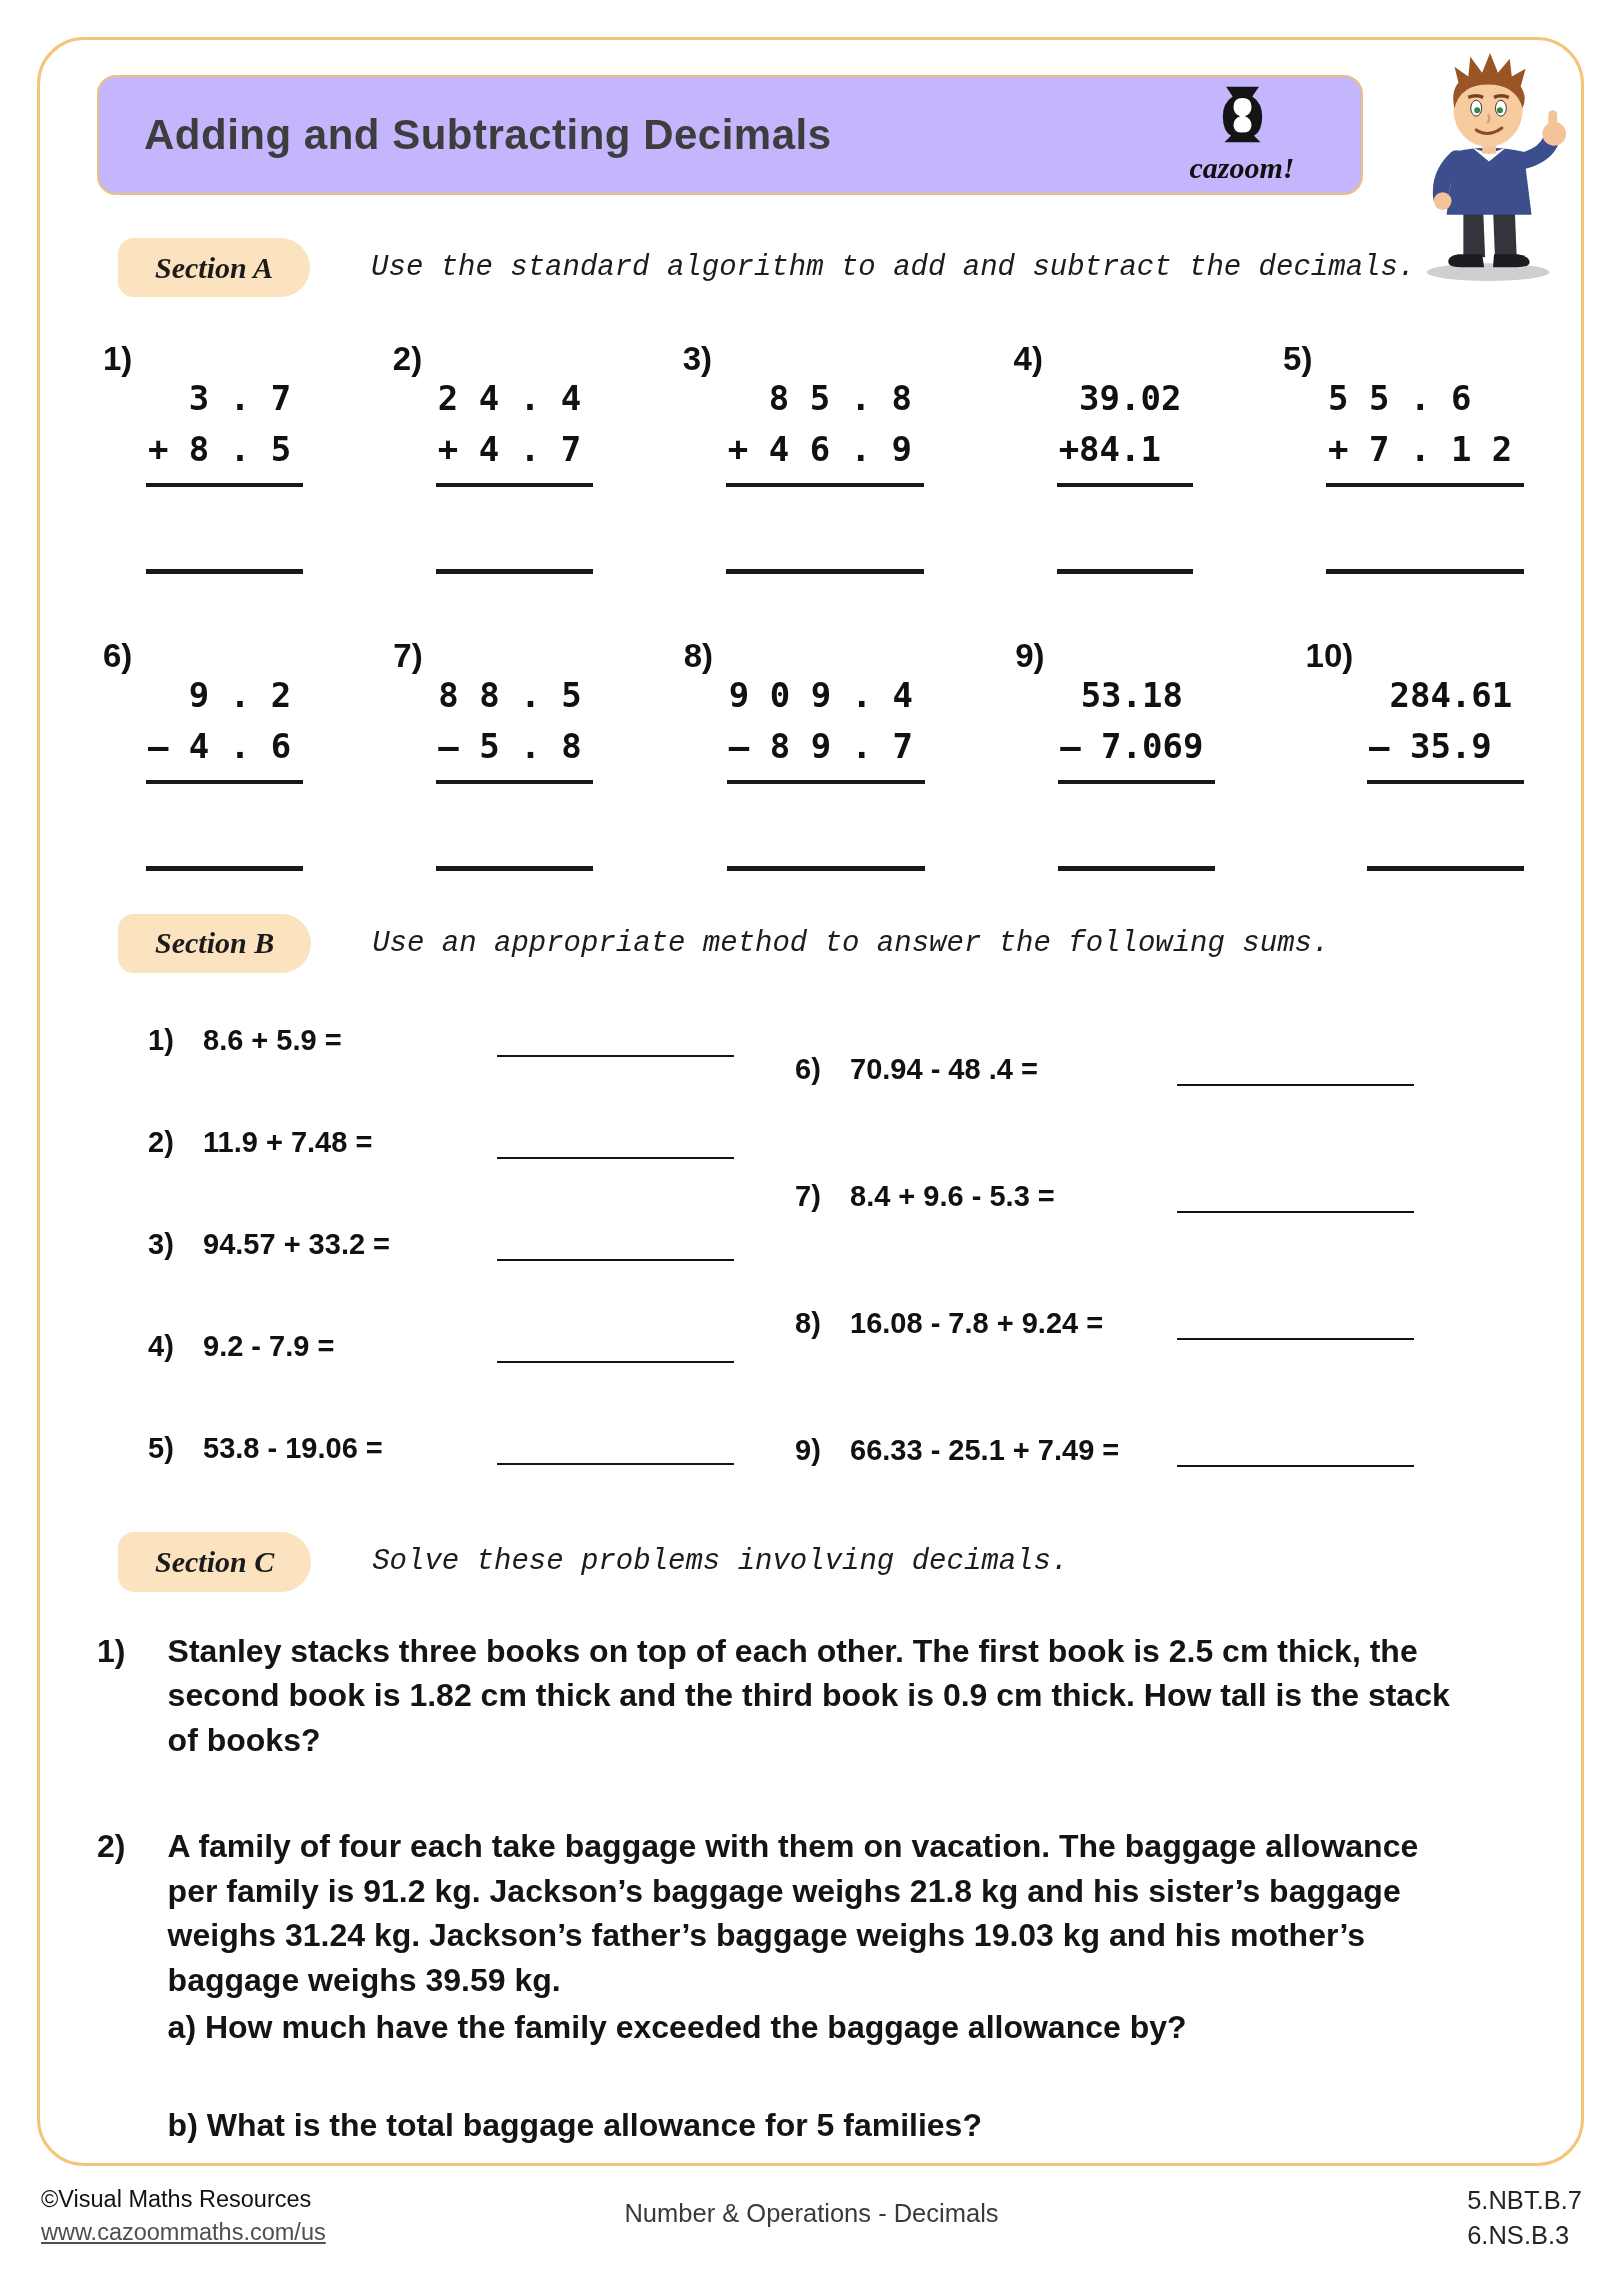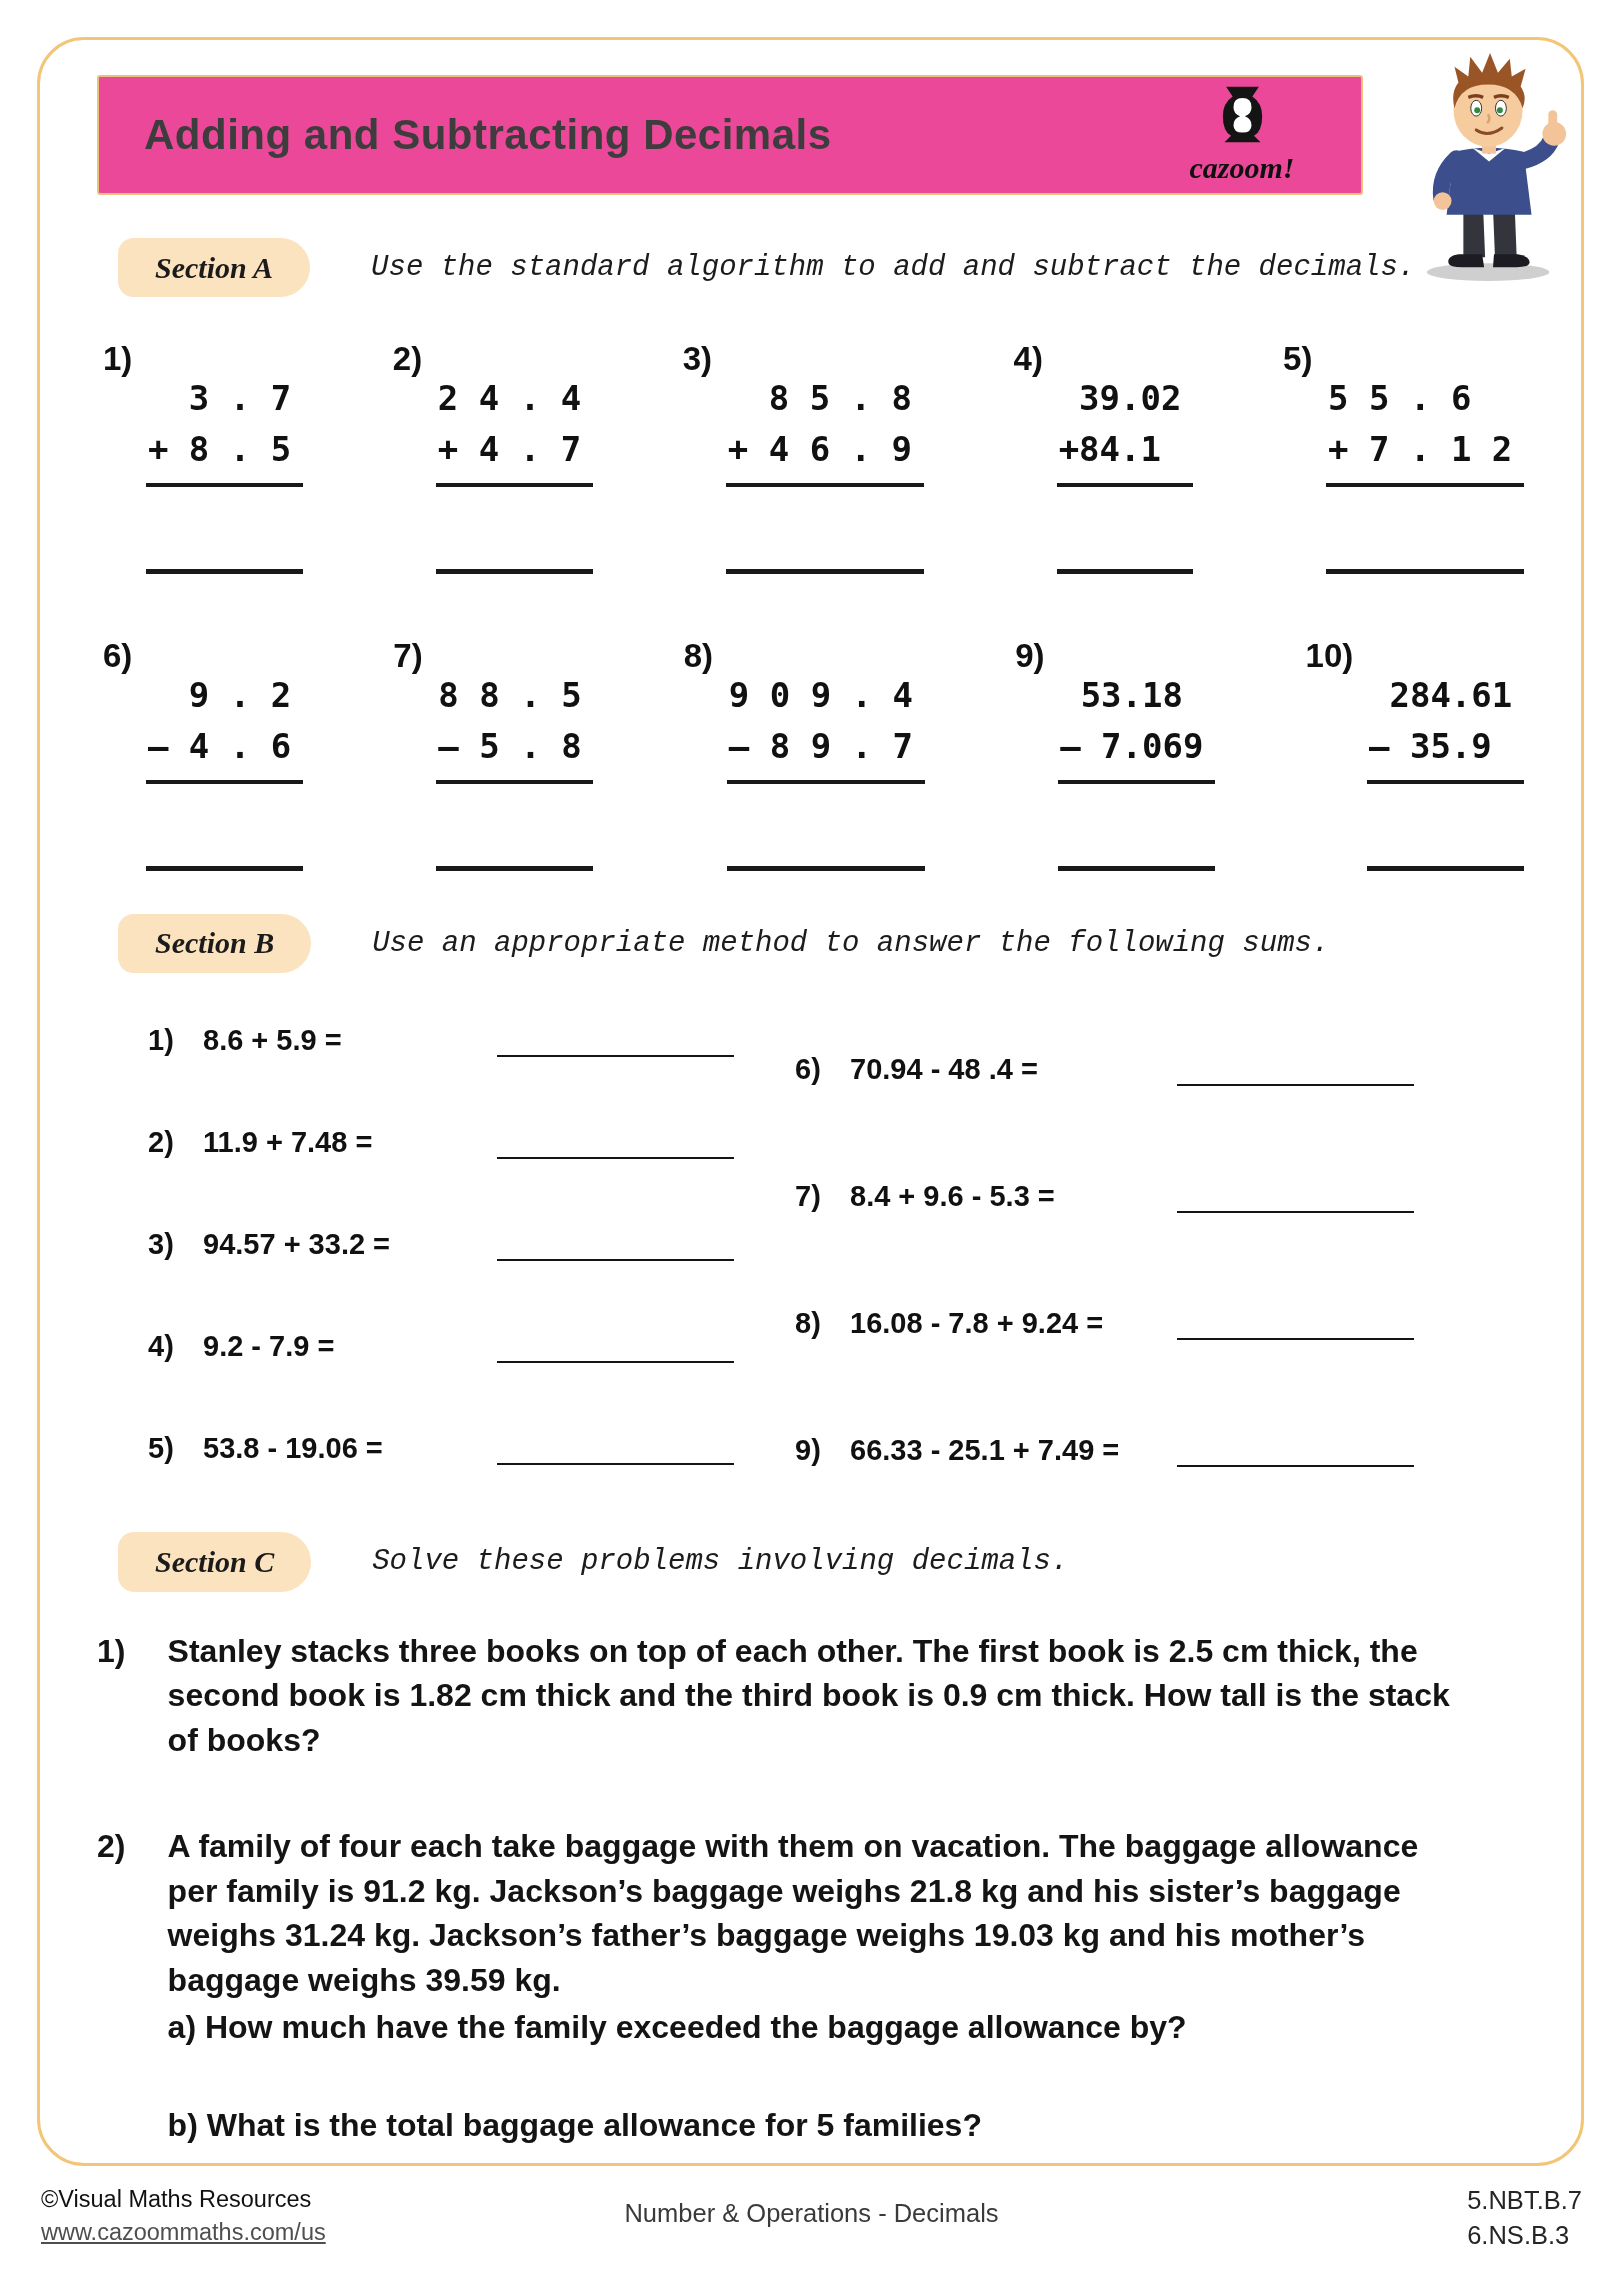--- a/index.html
+++ b/index.html
@@ -7,23 +7,23 @@
     position:relative; width:1621px; height:2293px; background:#ffffff;
     font-family:"Liberation Sans", sans-serif; color:#1a1a1a; overflow:hidden;
   }
   .frame {
     position:absolute; left:37px; top:37px; width:1547px; height:2129px;
     border:3.9px solid #f3c577; border-radius:47px; box-sizing:border-box;
     padding:35px 51px 0 57px; background:#ffffff;
   }
   
   .title-box {
-    width:1266px; height:120px; border:2.9px solid #e9c27e; border-radius:3px;
+    width:1266px; height:120px; border:2.9px solid #e9c27e; border-radius:19px;
     display:flex; align-items:center; justify-content:space-between;
-    padding:0 25.5px 0 45px; box-sizing:border-box; background:#ec4899;
+    padding:0 25.5px 0 45px; box-sizing:border-box; background:#c4b5fd;
   }
   .title-box h1 { font-size:42px; font-weight:bold; color:#3d3d3d; margin:0; letter-spacing:0.5px; }
   .logo { display:flex; flex-direction:column; align-items:center; margin-right:41px; }
   .logo-text { font-family:"Liberation Serif", serif; font-weight:bold; font-style:italic; font-size:30px; color:#101010; margin-top:7px; }
   .character { position:absolute; top:45px; right:23.5px; width:210px; height:237px; z-index:5; }
   
   .sec-head { display:flex; align-items:center; gap:37px; margin-top:43px;padding-left:21px; }
   .pill {
     background:#fce3bf; border-radius:19.6px 37px 37px 19.6px; padding:12.7px 37px;
     font-family:"Liberation Serif", serif; font-style:italic; font-weight:bold;

